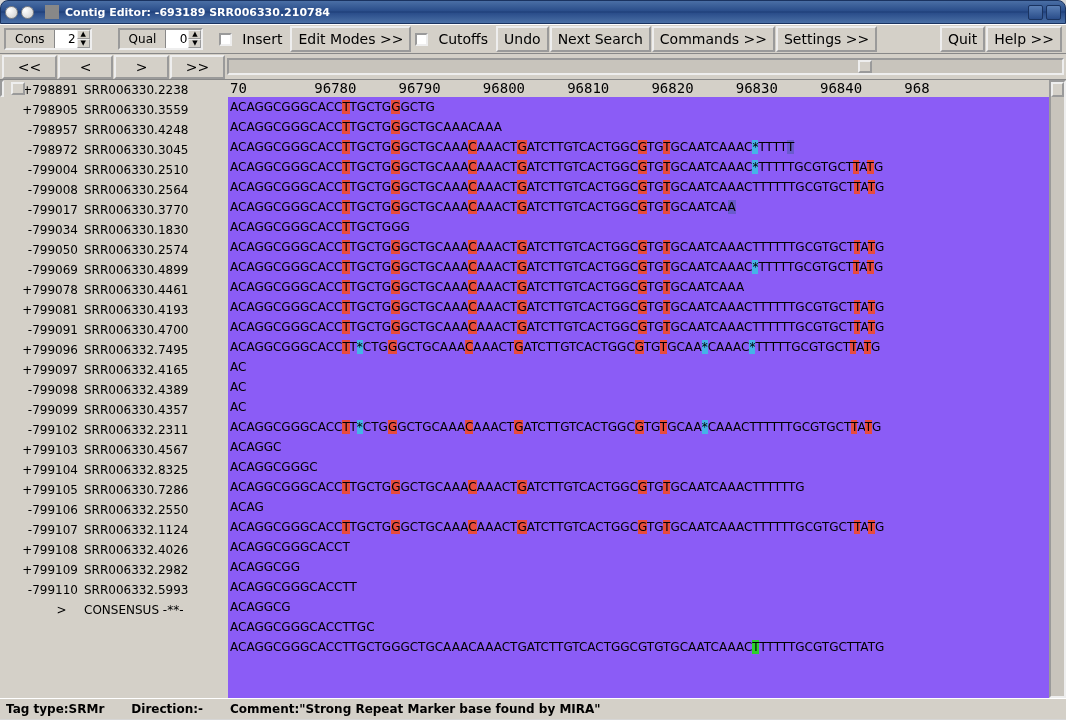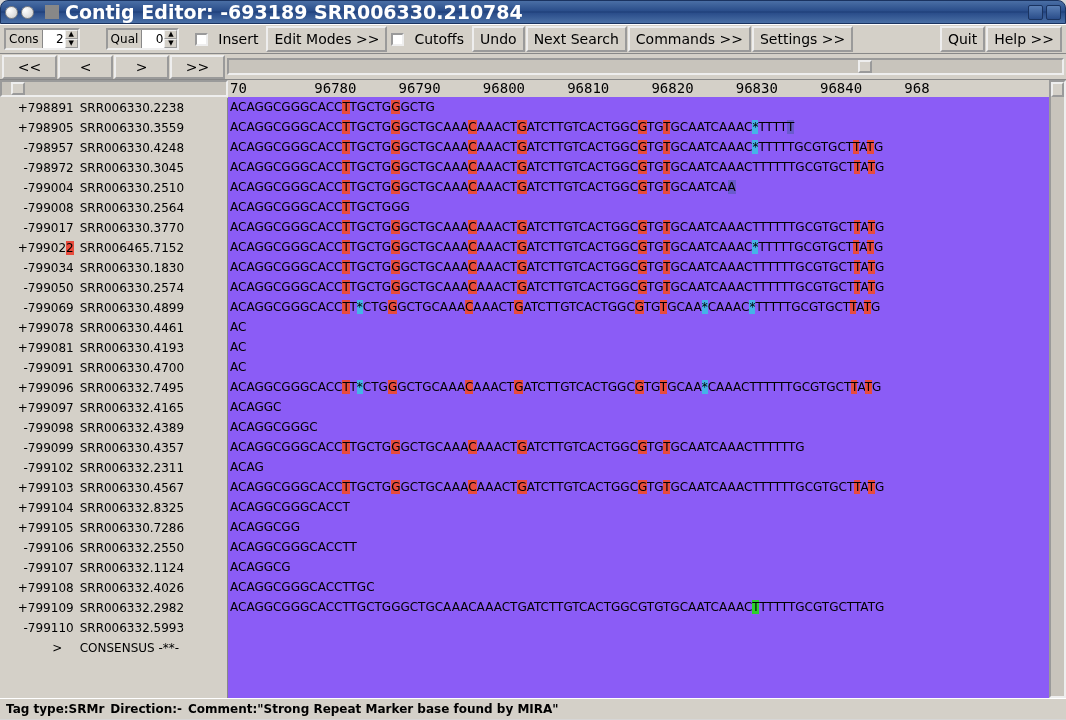--- a/index.html
+++ b/index.html
@@ -1,57 +1,57 @@
 <!DOCTYPE html>
 <html><head>
 <meta charset="utf-8">
 <style>
 *{margin:0;padding:0;box-sizing:border-box;font-family:"DejaVu Sans","Liberation Sans",sans-serif;font-size:12px}
 body{background:#d6d6d6;width:1066px;height:720px;overflow:hidden}
 .titlebar{height:24px;background:linear-gradient(to bottom,#4a6fa5 0%,#2a4d8a 45%,#1e3e78 50%,#2a4d8a 55%,#4a6fa5 100%);display:flex;align-items:center;padding:0 4px;color:#fff;font-weight:bold;border-radius:8px 8px 0 0;border:1px solid #1a3360}
 .titlebar .ctrl{width:13px;height:13px;border-radius:50%;background:radial-gradient(circle at 30% 30%,#fff,#ccc);margin-right:3px;border:1px solid #888}
 .titlebar .ctrl-right{width:15px;height:15px;background:linear-gradient(to bottom,#5a7fb5,#2a4d8a);margin-left:3px;border:1px solid #1a3360;border-radius:2px}
 .titlebar .ico{width:14px;height:14px;margin:0 6px 0 8px;background:#888;display:inline-block}
-.titlebar .ttl{font-size:19px}
+.titlebar .ttl{font-size:11px}
 .toolbar1{height:30px;background:#d4d0c8;border-top:1px solid #fff;border-bottom:1px solid #888;display:flex;align-items:center;padding:2px 4px;gap:1px}
 .btn{background:#d4d0c8;border:2px outset #eee;padding:3px 6px;font-size:14px;cursor:pointer;white-space:nowrap}
 .btn-flat{border:1px solid transparent}
 .spinbox{display:inline-flex;align-items:center;border:2px inset #eee;background:#fff}
-.spinbox label{background:#d4d0c8;padding:2px 3px;border-right:1px solid #888;font-size:12px}
+.spinbox label{background:#d4d0c8;padding:2px 9px;border-right:1px solid #888;font-size:12px}
 .spinbox input{width:22px;border:none;background:#fff;padding:1px 1px;font-size:12px;text-align:right}
 .spinbox .arrows{display:flex;flex-direction:column}
 .spinbox .arrows div{width:13px;height:9px;background:#d4d0c8;border:1px outset #eee;font-size:7px;text-align:center;line-height:7px;cursor:pointer}
 .chk{width:13px;height:13px;border:2px inset #eee;background:#fff;display:inline-block;vertical-align:middle;margin-right:2px}
 .toolbar1 .spacer-tb{flex:1}
 .toolbar2{height:26px;background:#d4d0c8;border-bottom:1px solid #888;display:flex;align-items:center;padding:0}
 .toolbar2 .navgroup{width:227px;display:flex;gap:1px;padding:0 2px}
 .toolbar2 .navgroup .btn{flex:1;text-align:center;padding:2px 0}
 .toolbar2 .hscroll-track{flex:1;height:17px;background:#c8c4bc;border:2px inset #eee;margin-right:2px;position:relative}
 .toolbar2 .hscroll-thumb{position:absolute;height:100%;width:14px;background:#d4d0c8;border:2px outset #eee}
 .seqarea{position:relative;height:618px;display:flex;background:#d4d0c8}
-.seqarea .leftcol{width:228px;flex:0 0 228px;display:flex;flex-direction:column}
+.seqarea .leftcol{width:228px;flex:0 0 228px;display:flex;}
 .seqarea .leftcol .lscroll{height:17px;background:#c8c4bc;border:2px inset #eee;position:relative;margin:0 0 1px 0}
 .seqarea .leftcol .lscroll .thumb{position:absolute;left:9px;height:100%;width:14px;background:#d4d0c8;border:2px outset #eee}
 .seqarea .leftcol .readtable{flex:1;font-family:"DejaVu Sans Mono","Courier New",monospace;font-size:14px;line-height:20px;background:#d4d0c8;border-right:1px solid #888}
 .seqarea .leftcol .readtable .row{display:flex;height:20px}
 .seqarea .leftcol .readtable .idcol{width:78px;text-align:right;padding-right:4px;white-space:pre}
 .seqarea .leftcol .readtable .namecol{width:150px;padding-left:2px;white-space:pre}
 .hilite{background:#e84c3d}
 .seqarea .rightcol{flex:1;display:flex;flex-direction:column;position:relative}
 .seqarea .rightcol .ruler{height:17px;font-family:"DejaVu Sans Mono","Courier New",monospace;font-size:14px;background:#d4d0c8;position:relative;white-space:pre;padding-left:2px}
 .seqarea .rightcol .seqrows{flex:1;font-family:"DejaVu Sans Mono","Courier New",monospace;font-size:14px;line-height:20px;background:#8b5cf6;overflow:hidden}
 .seqrows .srow{height:20px;white-space:pre;padding-left:2px}
 .srow span.n{background:none}
 .srow span.o{background:#e84c3d}
 .srow span.b{background:#45b3e7}
 .srow span.p{background:#6a5acd;color:#000}
 .srow span.g{background:#2dd02d}
 .vscroll{position:absolute;right:0;top:0;bottom:0;width:17px;background:#c8c4bc;border:2px inset #eee}
 .vscroll .thumb{position:absolute;top:0;width:100%;height:15px;background:#d4d0c8;border:2px outset #eee}
-.statusbar{height:21px;background:#d4d0c8;border-top:1px solid #fff;display:flex;align-items:center;padding:0 6px;font-size:12px;font-weight:bold;gap:6px}
+.statusbar{height:21px;background:#d4d0c8;border-top:1px solid #fff;display:flex;align-items:center;padding:0 6px;font-size:12px;font-weight:bold;gap:27px}
 .statusbar span{font-weight:bold}
 </style>
 </head>
 <body>
 
 <div class="titlebar">
   <div class="ctrl"></div>
   <div class="ctrl"></div>
   <span class="ico"></span>
   <span class="ttl">Contig Editor: -693189 SRR006330.210784</span>
@@ -134,24 +134,20 @@
         </div>
         <div class="row">
           <div class="idcol">-799008</div>
           <div class="namecol">SRR006330.2564</div>
         </div>
         <div class="row">
           <div class="idcol">-799017</div>
           <div class="namecol">SRR006330.3770</div>
         </div>
         <div class="row">
-          <div class="idcol">+79902<span class="hilite">2</span></div>
-          <div class="namecol">SRR006465.7152</div>
-        </div>
-        <div class="row">
           <div class="idcol">-799034</div>
           <div class="namecol">SRR006330.1830</div>
         </div>
         <div class="row">
           <div class="idcol">-799050</div>
           <div class="namecol">SRR006330.2574</div>
         </div>
         <div class="row">
           <div class="idcol">-799069</div>
           <div class="namecol">SRR006330.4899</div>
@@ -223,27 +219,29 @@
         <div class="row">
           <div class="idcol">   &gt;   </div>
           <div class="namecol">CONSENSUS -**-</div>
         </div>
       </div>
   </div>
   <div class="rightcol">
     <div class="ruler">70        96780     96790     96800     96810     96820     96830     96840     968</div>
     <div class="seqrows" id="seqrows">
         <div class="srow"><span class="n">ACAGGCGGGCACC</span><span class="o">T</span><span class="n">TGCTG</span><span class="o">G</span><span class="n">GCTG</span></div>
+        <div class="srow"><span class="n">ACAGGCGGGCACC</span><span class="o">T</span><span class="n">TGCTG</span><span class="o">G</span><span class="n">GCTGCAAACAAA</span></div>
         <div class="srow"><span class="n">ACAGGCGGGCACC</span><span class="o">T</span><span class="n">TGCTG</span><span class="o">G</span><span class="n">GCTGCAAA</span><span class="o">C</span><span class="n">AAACT</span><span class="o">G</span><span class="n">ATCTTGTCACTGGC</span><span class="o">G</span><span class="n">TG</span><span class="o">T</span><span class="n">GCAATCAAAC</span><span class="b">*</span><span class="n">TTTT</span><span class="p">T</span></div>
         <div class="srow"><span class="n">ACAGGCGGGCACC</span><span class="o">T</span><span class="n">TGCTG</span><span class="o">G</span><span class="n">GCTGCAAA</span><span class="o">C</span><span class="n">AAACT</span><span class="o">G</span><span class="n">ATCTTGTCACTGGC</span><span class="o">G</span><span class="n">TG</span><span class="o">T</span><span class="n">GCAATCAAAC</span><span class="b">*</span><span class="n">TTTTTGCGTGCT</span><span class="o">T</span><span class="n">A</span><span class="o">T</span><span class="n">G</span></div>
         <div class="srow"><span class="n">ACAGGCGGGCACC</span><span class="o">T</span><span class="n">TGCTG</span><span class="o">G</span><span class="n">GCTGCAAA</span><span class="o">C</span><span class="n">AAACT</span><span class="o">G</span><span class="n">ATCTTGTCACTGGC</span><span class="o">G</span><span class="n">TG</span><span class="o">T</span><span class="n">GCAATCAAACTTTTTTGCGTGCT</span><span class="o">T</span><span class="n">A</span><span class="o">T</span><span class="n">G</span></div>
         <div class="srow"><span class="n">ACAGGCGGGCACC</span><span class="o">T</span><span class="n">TGCTG</span><span class="o">G</span><span class="n">GCTGCAAA</span><span class="o">C</span><span class="n">AAACT</span><span class="o">G</span><span class="n">ATCTTGTCACTGGC</span><span class="o">G</span><span class="n">TG</span><span class="o">T</span><span class="n">GCAATCA</span><span class="p">A</span></div>
         <div class="srow"><span class="n">ACAGGCGGGCACC</span><span class="o">T</span><span class="n">TGCTGGG</span></div>
         <div class="srow"><span class="n">ACAGGCGGGCACC</span><span class="o">T</span><span class="n">TGCTG</span><span class="o">G</span><span class="n">GCTGCAAA</span><span class="o">C</span><span class="n">AAACT</span><span class="o">G</span><span class="n">ATCTTGTCACTGGC</span><span class="o">G</span><span class="n">TG</span><span class="o">T</span><span class="n">GCAATCAAACTTTTTTGCGTGCT</span><span class="o">T</span><span class="n">A</span><span class="o">T</span><span class="n">G</span></div>
         <div class="srow"><span class="n">ACAGGCGGGCACC</span><span class="o">T</span><span class="n">TGCTG</span><span class="o">G</span><span class="n">GCTGCAAA</span><span class="o">C</span><span class="n">AAACT</span><span class="o">G</span><span class="n">ATCTTGTCACTGGC</span><span class="o">G</span><span class="n">TG</span><span class="o">T</span><span class="n">GCAATCAAAC</span><span class="b">*</span><span class="n">TTTTTGCGTGCT</span><span class="o">T</span><span class="n">A</span><span class="o">T</span><span class="n">G</span></div>
+        <div class="srow"><span class="n">ACAGGCGGGCACC</span><span class="o">T</span><span class="n">TGCTG</span><span class="o">G</span><span class="n">GCTGCAAA</span><span class="o">C</span><span class="n">AAACT</span><span class="o">G</span><span class="n">ATCTTGTCACTGGC</span><span class="o">G</span><span class="n">TG</span><span class="o">T</span><span class="n">GCAATCAAA</span></div>
         <div class="srow"><span class="n">ACAGGCGGGCACC</span><span class="o">T</span><span class="n">TGCTG</span><span class="o">G</span><span class="n">GCTGCAAA</span><span class="o">C</span><span class="n">AAACT</span><span class="o">G</span><span class="n">ATCTTGTCACTGGC</span><span class="o">G</span><span class="n">TG</span><span class="o">T</span><span class="n">GCAATCAAACTTTTTTGCGTGCT</span><span class="o">T</span><span class="n">A</span><span class="o">T</span><span class="n">G</span></div>
         <div class="srow"><span class="n">ACAGGCGGGCACC</span><span class="o">T</span><span class="n">TGCTG</span><span class="o">G</span><span class="n">GCTGCAAA</span><span class="o">C</span><span class="n">AAACT</span><span class="o">G</span><span class="n">ATCTTGTCACTGGC</span><span class="o">G</span><span class="n">TG</span><span class="o">T</span><span class="n">GCAATCAAACTTTTTTGCGTGCT</span><span class="o">T</span><span class="n">A</span><span class="o">T</span><span class="n">G</span></div>
         <div class="srow"><span class="n">ACAGGCGGGCACC</span><span class="o">T</span><span class="n">T</span><span class="b">*</span><span class="n">CTG</span><span class="o">G</span><span class="n">GCTGCAAA</span><span class="o">C</span><span class="n">AAACT</span><span class="o">G</span><span class="n">ATCTTGTCACTGGC</span><span class="o">G</span><span class="n">TG</span><span class="o">T</span><span class="n">GCAA</span><span class="b">*</span><span class="n">CAAAC</span><span class="b">*</span><span class="n">TTTTTGCGTGCT</span><span class="o">T</span><span class="n">A</span><span class="o">T</span><span class="n">G</span></div>
         <div class="srow"><span class="n">AC</span></div>
         <div class="srow"><span class="n">AC</span></div>
         <div class="srow"><span class="n">AC</span></div>
         <div class="srow"><span class="n">ACAGGCGGGCACC</span><span class="o">T</span><span class="n">T</span><span class="b">*</span><span class="n">CTG</span><span class="o">G</span><span class="n">GCTGCAAA</span><span class="o">C</span><span class="n">AAACT</span><span class="o">G</span><span class="n">ATCTTGTCACTGGC</span><span class="o">G</span><span class="n">TG</span><span class="o">T</span><span class="n">GCAA</span><span class="b">*</span><span class="n">CAAACTTTTTTGCGTGCT</span><span class="o">T</span><span class="n">A</span><span class="o">T</span><span class="n">G</span></div>
         <div class="srow"><span class="n">ACAGGC</span></div>
         <div class="srow"><span class="n">ACAGGCGGGC</span></div>
         <div class="srow"><span class="n">ACAGGCGGGCACC</span><span class="o">T</span><span class="n">TGCTG</span><span class="o">G</span><span class="n">GCTGCAAA</span><span class="o">C</span><span class="n">AAACT</span><span class="o">G</span><span class="n">ATCTTGTCACTGGC</span><span class="o">G</span><span class="n">TG</span><span class="o">T</span><span class="n">GCAATCAAACTTTTTTG</span></div>

